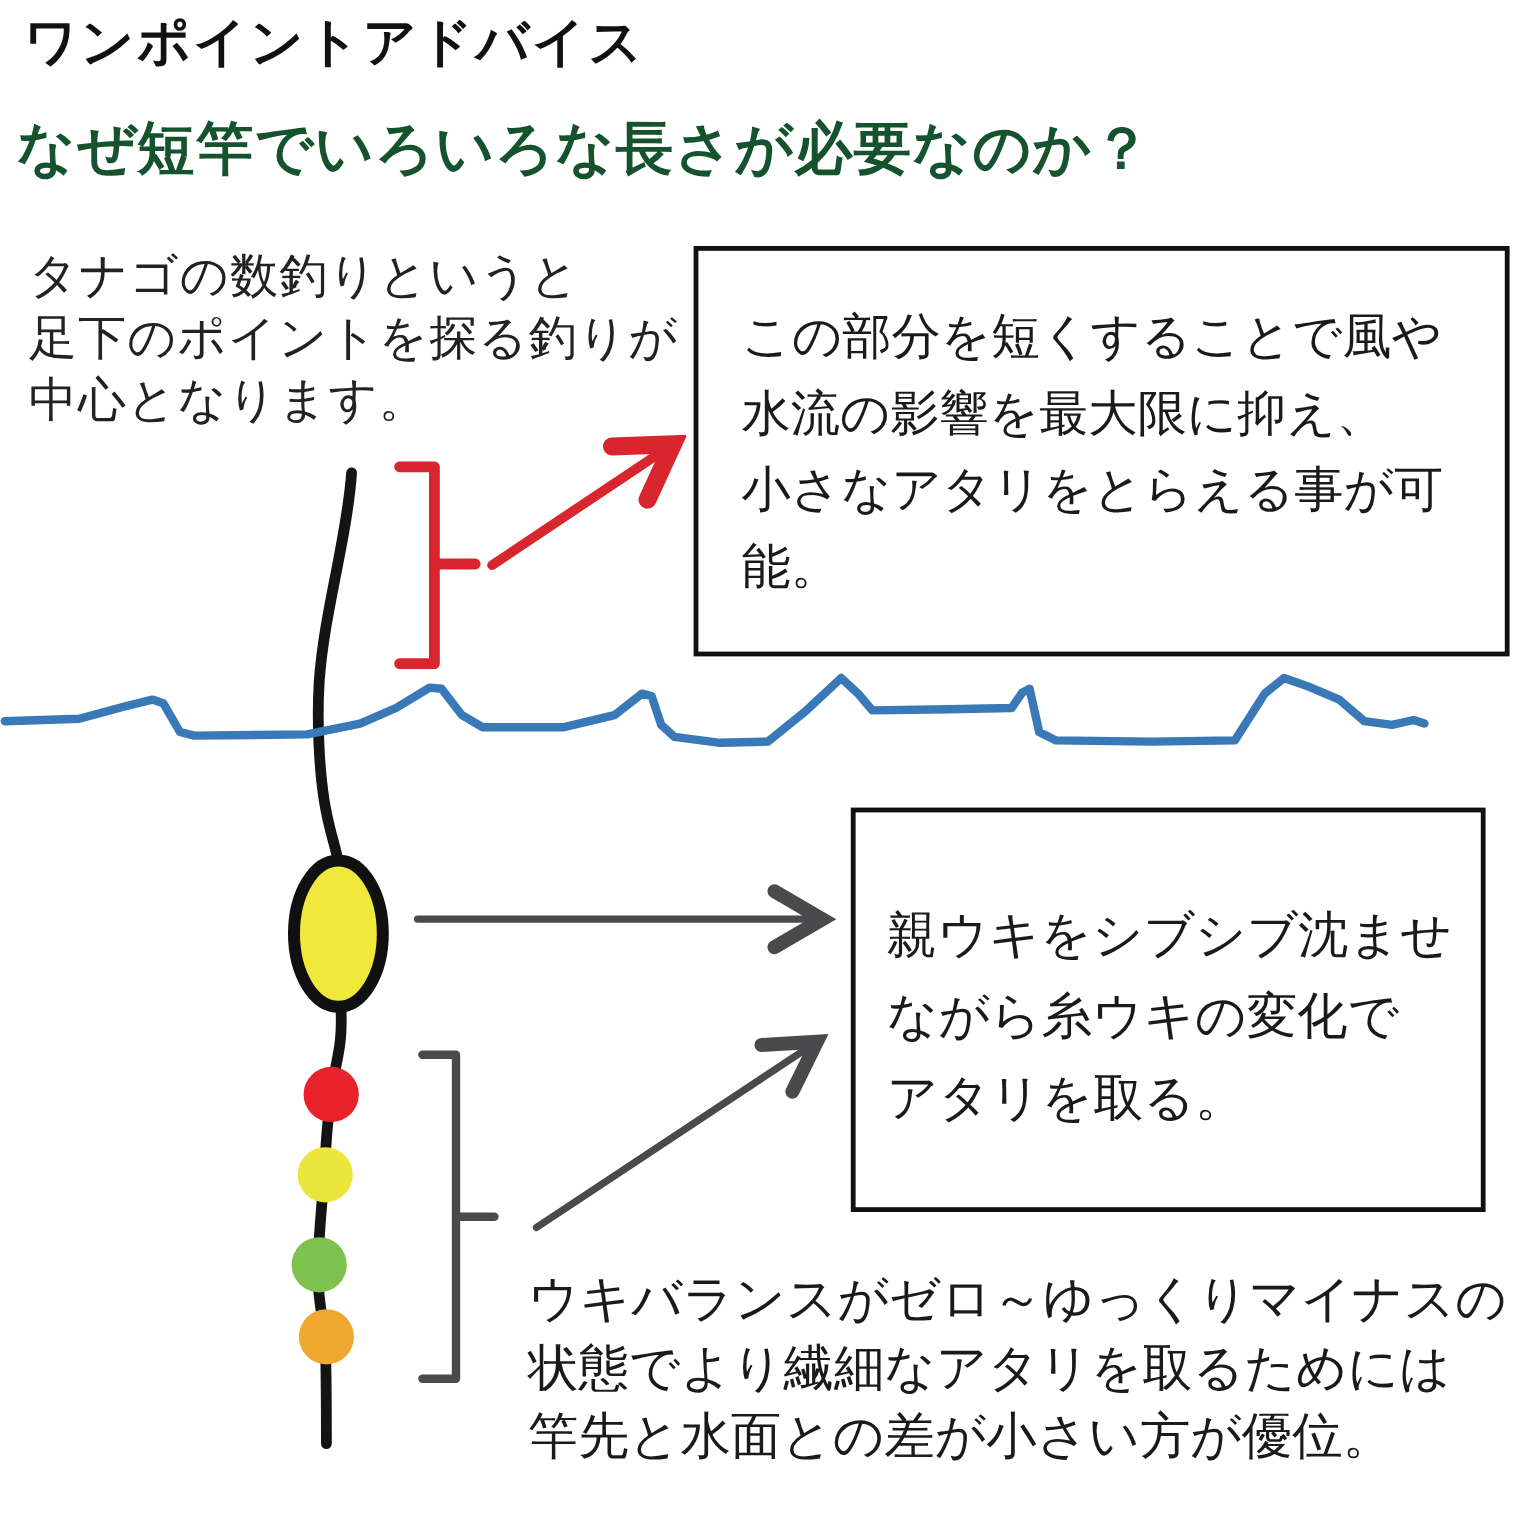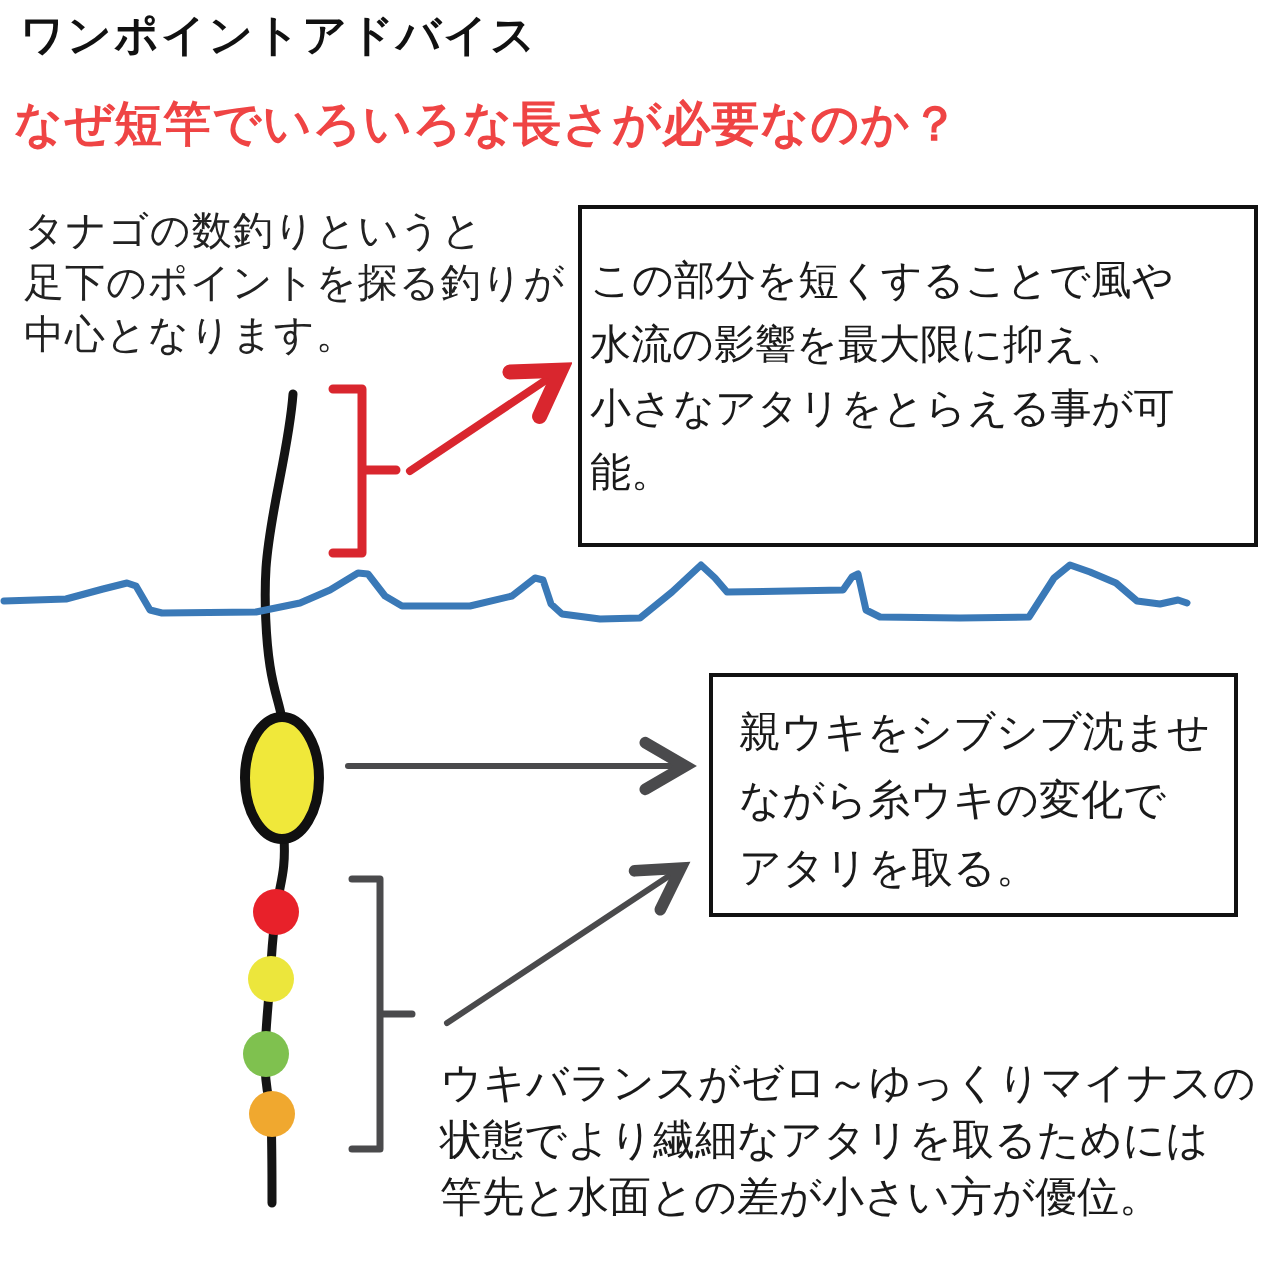--- a/index.html
+++ b/index.html
@@ -9,40 +9,40 @@
     color:#1b1b1b;
   }
   .abs{position:absolute;}
   .pre{white-space:pre-line;}
   #title{
     left:20px;top:6px;font-size:44px;font-weight:800;color:#111;
     letter-spacing:2px;
     text-align:center;
   }
   #subtitle{
-    left:14px;top:92px;font-size:48px;font-weight:800;color:#ef4444;
+    left:14px;top:92px;font-size:48px;font-weight:800;color:#14532d;
     letter-spacing:1px;
   }
   #intro{
     left:24px;top:204px;font-size:40px;line-height:52px;color:#222;
     letter-spacing:1px;
   }
   .callout{
     border:4px solid #111;background:#ffffff;
     display:flex;align-items:center;
     box-sizing:border-box;
   }
   #callout-top{
     left:578px;top:205px;width:680px;height:342px;
   }
   #callout-top .callout-text{
-    padding-left:8px;font-size:41px;line-height:64px;color:#1a1a1a;
+    padding-left:36px;font-size:41px;line-height:64px;color:#1a1a1a;
   }
   #callout-mid{
-    left:709px;top:673px;width:529px;height:244px;
+    left:709px;top:673px;width:529px;height:337px;
   }
   #callout-mid .callout-text{
     padding-left:26px;padding-top:10px;font-size:42px;line-height:68px;color:#1a1a1a;
   }
   #footer-note{
     left:440px;top:1054px;font-size:42px;line-height:57px;color:#1a1a1a;
   }
   #diagram-svg{left:0;top:0;}
 </style>
 </head>

